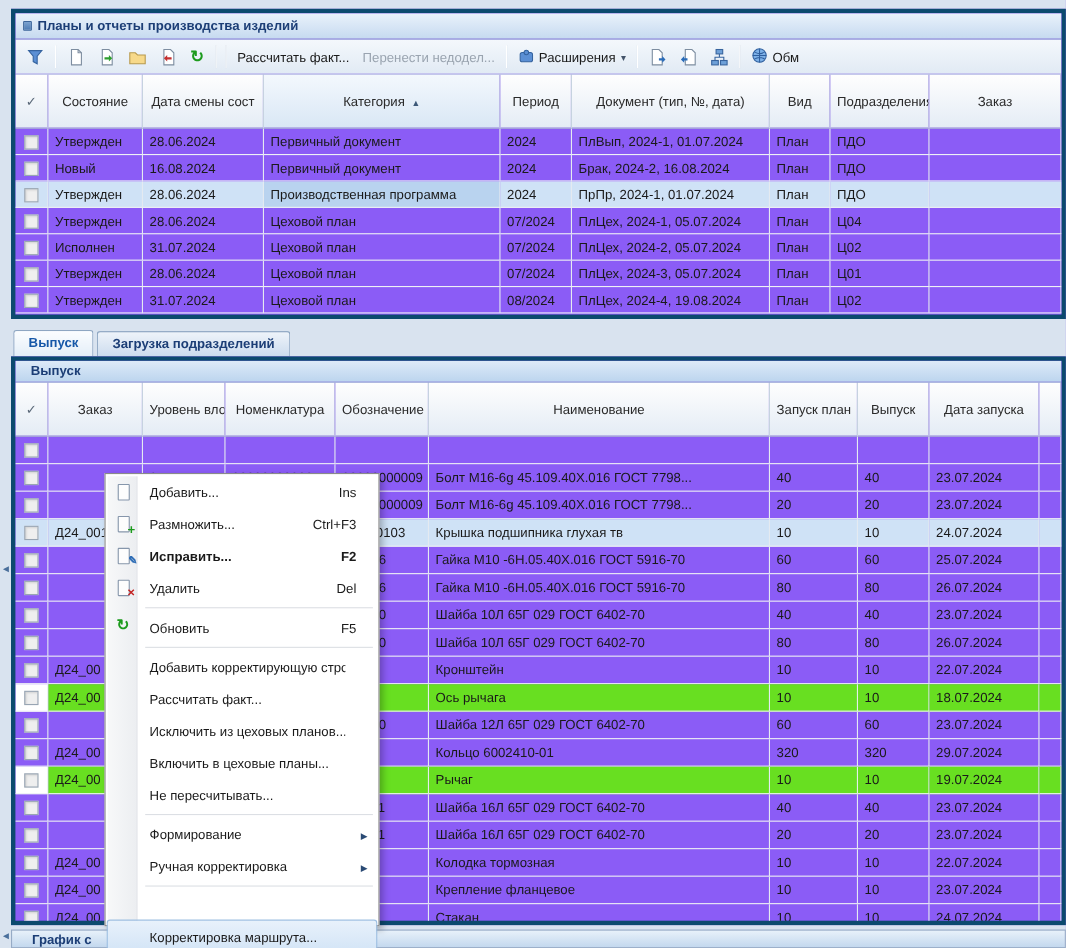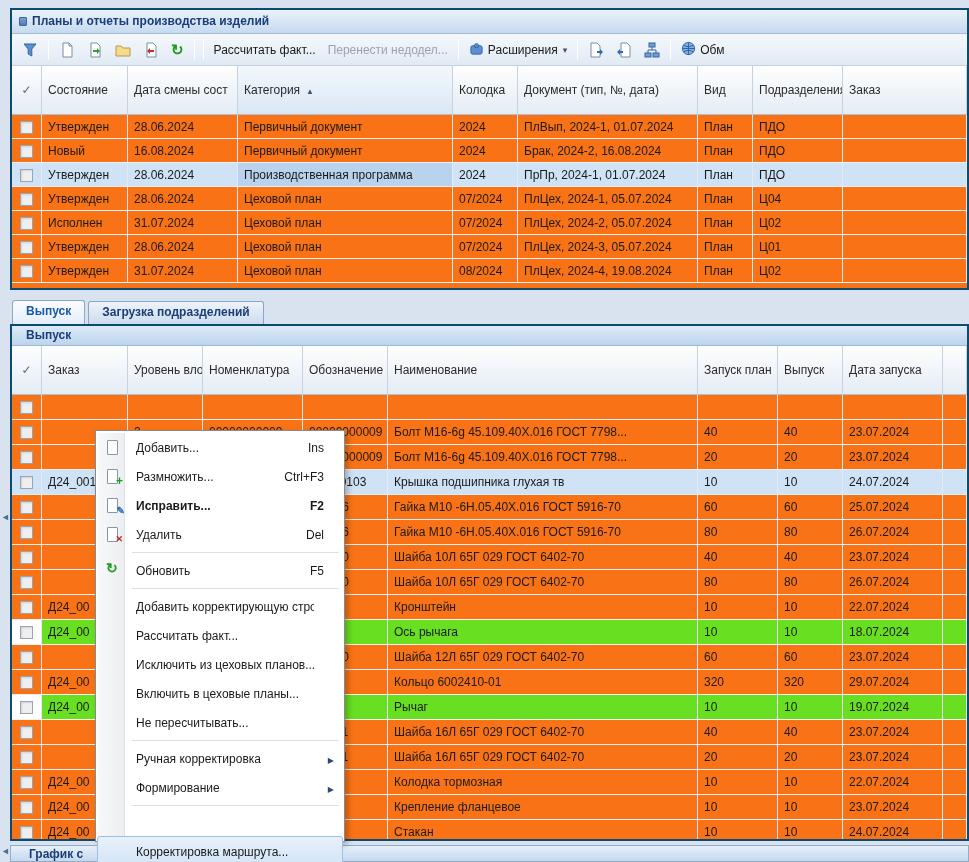--- a/index.html
+++ b/index.html
@@ -1,19 +1,19 @@
 <!DOCTYPE html>
 <html style="--sel: #cfe2f6; --selfocus: #b9d3ef; --green: #68df21; --accent: #1c3e76;"><head>
 <meta charset="utf-8">
 <style>
   *{margin:0;padding:0;box-sizing:border-box;}
   html,body{width:969px;height:862px;overflow:hidden;}
   body{position:relative;background:#d9e3ef;font-family:"Liberation Sans",sans-serif;font-size:12px;color:#1a1a1a;}
 
-  .panel{position:absolute;background:#f97316;border:2px solid #0c4a6e;overflow:hidden;}
+  .panel{position:absolute;background:#8b5cf6;border:4px solid #0c4a6e;overflow:hidden;}
   .panel-top{left:10px;top:8px;width:959px;height:282px;}
   .panel-mid{left:10px;top:324px;width:959px;height:517px;}
   .bottom-bar{position:absolute;left:10px;top:845px;width:959px;height:17px;border:1px solid #96abc6;
     background:linear-gradient(#e8f1fa,#c3d8ee);color:var(--accent);font-weight:bold;line-height:16px;padding-left:18px;}
 
   .panel-hdr{height:24px;line-height:23px;background:linear-gradient(#eaf2fb,#c6daf0);
     border-bottom:1px solid #a5bcd6;color:var(--accent);font-weight:bold;padding-left:20px;position:relative;}
   .panel-hdr .grip{position:absolute;left:7px;top:7px;width:8px;height:9px;
     background:linear-gradient(#7ba2d0,#4e7cb4);border:1px solid #3c659a;border-radius:1px;}
 
@@ -21,21 +21,21 @@
     background:linear-gradient(#f4f8fc,#e1eaf4);border-bottom:1px solid #c3d1e1;}
   .tbtn{display:inline-flex;align-items:center;gap:4px;padding:2px 5px;border:1px solid transparent;
     border-radius:2px;white-space:nowrap;background:transparent;font:inherit;color:#1a1a1a;cursor:default;}
   .tbtn.disabled{color:#9aa4b0;}
   .tsep{width:1px;align-self:stretch;margin:5px 4px;background:#bccadb;border-right:1px solid #fff;}
   .chev{font-size:9px;color:#44546a;margin-left:1px;}
   .gl-refresh{color:#1d9b1d;font-weight:bold;font-size:15px;line-height:14px;}
 
   table.grid{border-collapse:separate;border-spacing:0;table-layout:fixed;width:100%;}
   .grid th{background:linear-gradient(#fefefe,#e4ecf5);border-right:1px solid #c6d2e0;border-bottom:1px solid #aebfd2;
-    font-weight:normal;text-align:left;padding:17px 6px;overflow:hidden;white-space:nowrap;color:#2a2a2a;}
+    font-weight:normal;text-align:center;padding:17px 6px;overflow:hidden;white-space:nowrap;color:#2a2a2a;}
   #plans th{height:27px;}
   #output th{height:31px;}
   .grid td{border-right:1px solid #e4eaf1;border-bottom:1px solid #eef1f6;padding:0 6px;
     overflow:hidden;white-space:nowrap;}
   #plans td{height:24px;}
   #output td{height:25px;}
   td.c-check,th.c-check{text-align:center;padding:0;color:#5c6a7a;}
   .cb{display:inline-block;width:13px;height:13px;background:#efefef;border:1px solid #98a5b3;
     box-shadow:inset 1px 1px 2px rgba(0,0,0,.12);vertical-align:middle;}
   th.sorted{background:linear-gradient(#f3f8fd,#d9e7f5);}
@@ -183,21 +183,21 @@
         <col>
     </colgroup>
     <thead>
       <tr>
         <th class="c-check">✓</th>
         <th>Состояние</th>
         <th>Дата смены сост</th>
         <th class="sorted">
           <span>Категория</span><span class="sort-arrow">▲</span>
         </th>
-        <th>Колодка</th>
+        <th>Период</th>
         <th>Документ (тип, №, дата)</th>
         <th>Вид</th>
         <th>Подразделения</th>
         <th>Заказ</th>
       </tr>
     </thead>
     <tbody>
 
     <tr>
           <td class="c-check"><span class="cb"></span></td>
@@ -627,27 +627,27 @@
         <span class="mi-arrow"></span>
       </div>
       <div class="menu-item sep">
         
         
         
         
       </div>
       <div class="menu-item has-sub">
         <span class="mi-icon"></span>
+        <span class="mi-label">Формирование</span>
+        <span class="mi-short"></span>
+        <span class="mi-arrow"></span>
+      </div>
+      <div class="menu-item has-sub">
+        <span class="mi-icon"></span>
         <span class="mi-label">Ручная корректировка</span>
-        <span class="mi-short"></span>
-        <span class="mi-arrow"></span>
-      </div>
-      <div class="menu-item has-sub">
-        <span class="mi-icon"></span>
-        <span class="mi-label">Формирование</span>
         <span class="mi-short"></span>
         <span class="mi-arrow"></span>
       </div>
       <div class="menu-item sep">
         
         
         
         
       </div>
       <div class="menu-item hovered">

